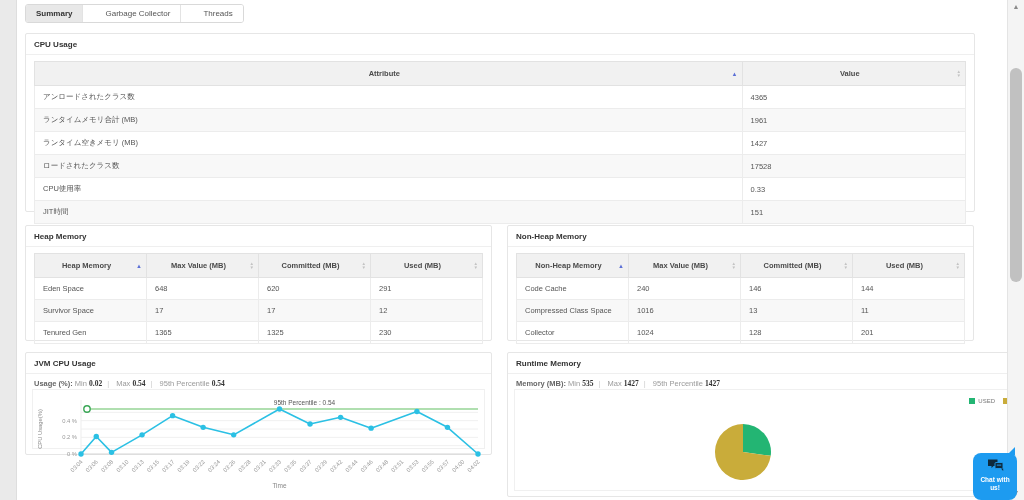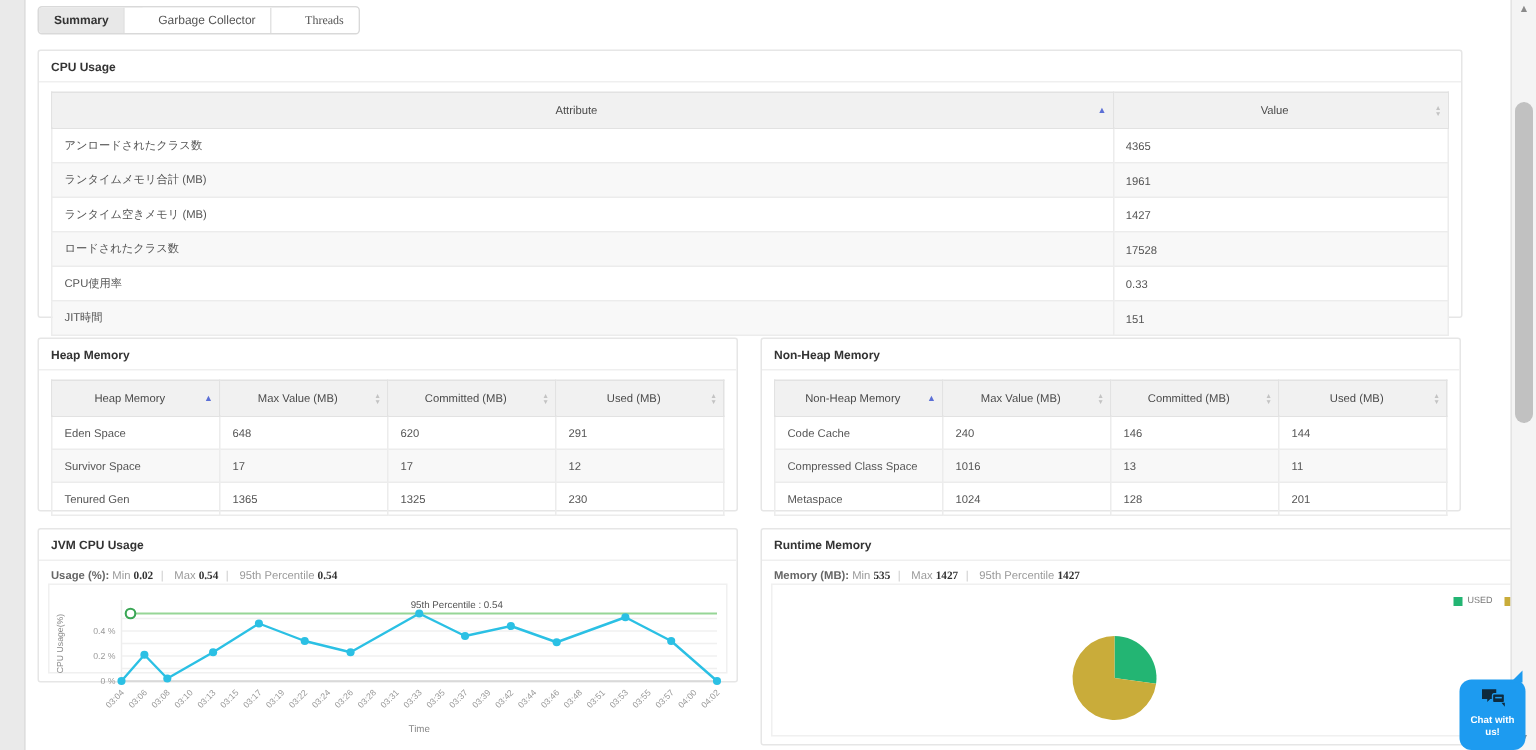--- a/index.html
+++ b/index.html
@@ -3,36 +3,36 @@
 <meta charset="utf-8">
 <style>
   * { margin:0; padding:0; box-sizing:border-box; }
   html,body { width:1024px; height:500px; overflow:hidden; background:#fff;
     font-family:"Liberation Sans","DejaVu Sans",sans-serif; }
   .left-gutter { position:absolute; left:0; top:0; width:17px; height:500px; background:#eaeaea; border-right:1px solid #dedede; }
 
   
   .tab-bar { position:absolute; left:25px; top:4px; display:flex; border:1px solid #d9d9d9; border-radius:3px; background:#fff; overflow:hidden;gap:12px; }
   .tab { padding:4px 10px; font-size:8px; color:#555; background:#fff; border-right:1px solid #e3e3e3; cursor:pointer; white-space:nowrap; }
-  .tab:last-child { border-right:none;font-family:Liberation Serif, serif; }
+  .tab:last-child { border-right:none; }
   .tab.active { background:#e8e8e8; color:#333; font-weight:bold; }
 
   
   .panel { position:absolute; background:#fff; border:1px solid #e6e6e6; border-radius:2px; }
   .panel-title { font-size:8px; font-weight:bold; color:#333; padding:6px 8px 5px; border-bottom:1px solid #efefef; }
   .cpu-panel { left:25px; top:33px; width:950px; height:179px; }
   .heap-panel { left:25px; top:225px; width:467px; height:116px; }
   .nonheap-panel { left:507px; top:225px; width:467px; height:116px; }
   .jvm-panel { left:25px; top:352px; width:467px; height:103px; }
   .runtime-panel { left:507px; top:352px; width:539px; height:145px; }
 
   
   .table-wrap { margin:6px 8px; }
   table { width:100%; border-collapse:collapse; font-size:7.5px; color:#555; table-layout:fixed; }
-  th { background:#f1f1f1; font-weight:normal; color:#4a4a4a; text-align:center; padding:7px 12px 7px 4px; border:1px solid #e2e2e2; position:relative; cursor:pointer;margin-top:24px; }
+  th { background:#f1f1f1; font-weight:bold; color:#4a4a4a; text-align:center; padding:7px 12px 7px 4px; border:1px solid #e2e2e2; position:relative; cursor:pointer;margin-top:24px; }
   td { padding:6px 8px; border:1px solid #ececec; text-align:left; }
   tbody tr:nth-child(even) { background:#f8f8f8; }
   .sort-icon { position:absolute; right:4px; top:50%; transform:translateY(-50%); }
   .sort-icon.asc { color:#5b6fd6; font-size:6px; }
   .sort-icon.both { color:#c3c3c3; font-size:4.5px; line-height:4px; text-align:center; }
 
   
   .stats { padding:5px 8px 0; font-size:7.5px; color:#999; white-space:nowrap; }
   .stats-prefix { color:#666; font-weight:bold; }
   .stats-label { color:#9a9a9a; }
@@ -187,21 +187,21 @@
             <td>146</td>
             <td>144</td>
           </tr>
           <tr>
             <td>Compressed Class Space</td>
             <td>1016</td>
             <td>13</td>
             <td>11</td>
           </tr>
           <tr>
-            <td>Metaspace</td>
+            <td>Collector</td>
             <td>1024</td>
             <td>128</td>
             <td>201</td>
           </tr>
         </tbody>
       </table>
     </div>
 </section>
 
 <section class="panel jvm-panel">

